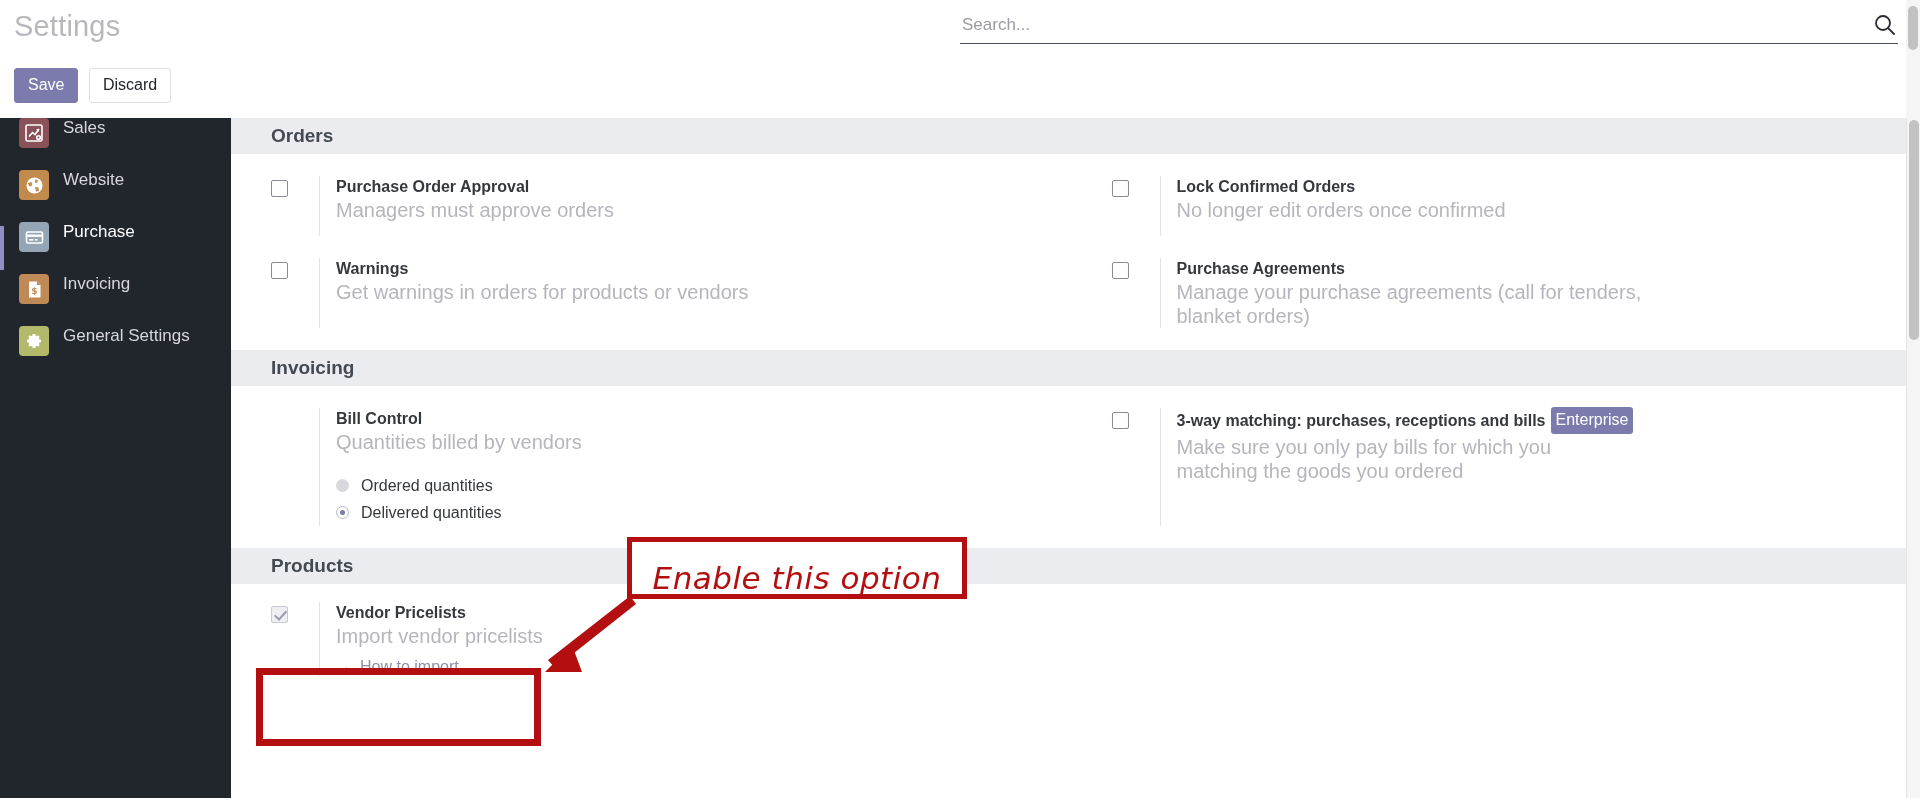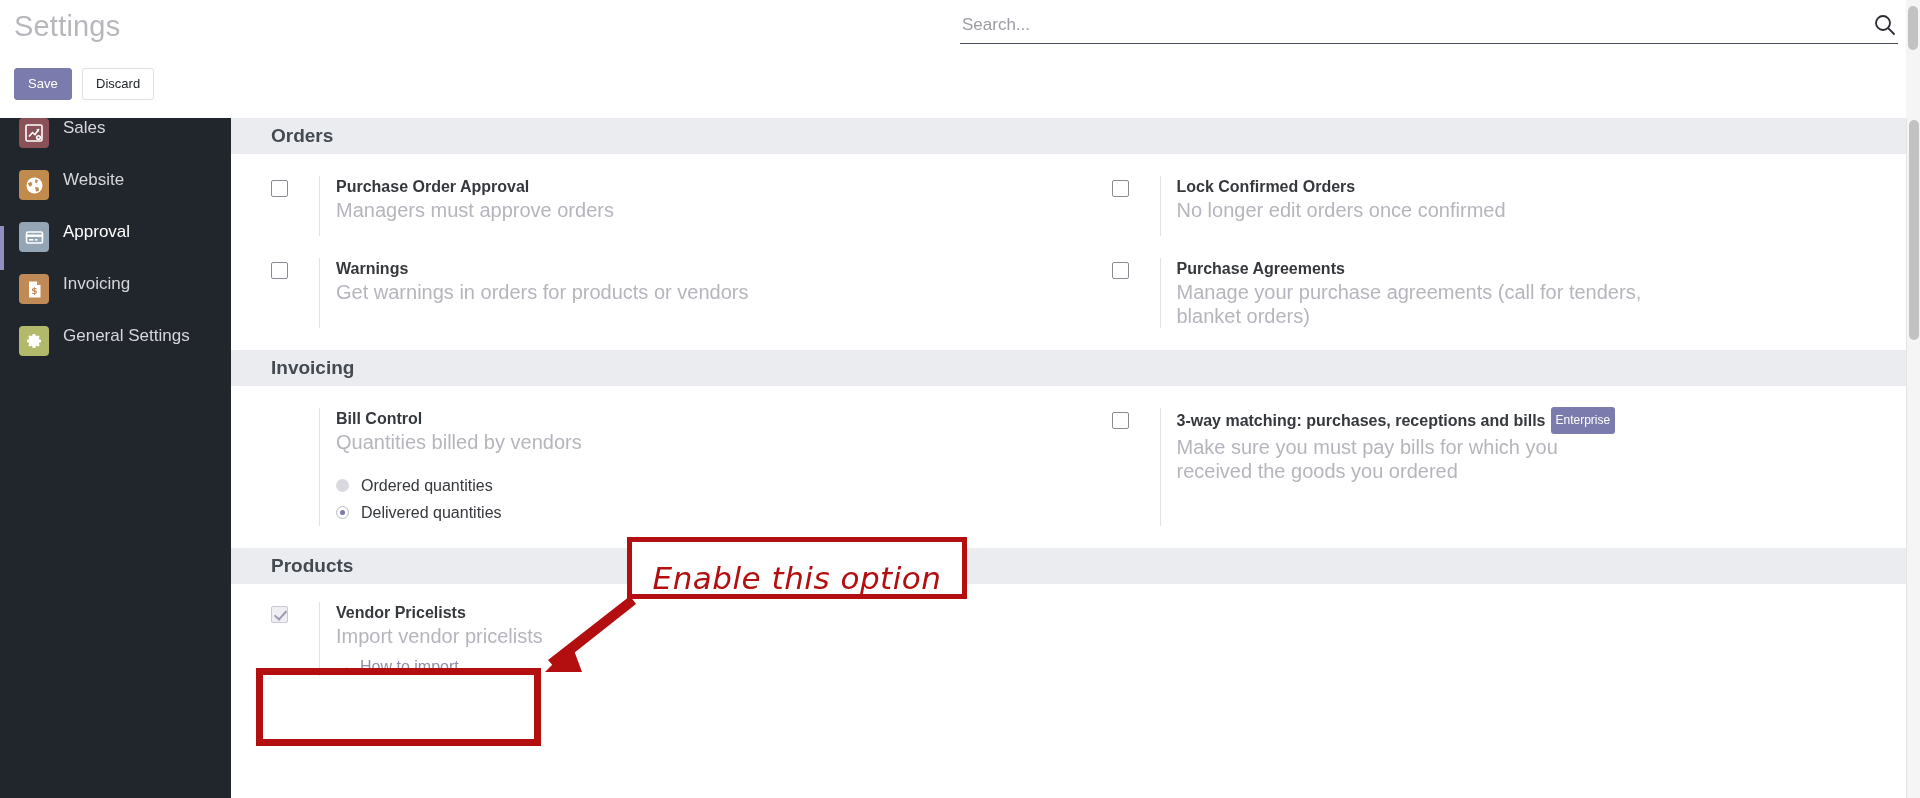--- a/index.html
+++ b/index.html
@@ -38,21 +38,21 @@
     line-height: 36px;
   }
 
   .btn-row {
     position: absolute;
     left: 14px; top: 68px;
   }
 
   .btn {
     display: inline-block;
-    font-size: 13px;
+    font-size: 16px;
     line-height: 1;
     padding: 8px 13px 9px 13px;
     border-radius: 3px;
     cursor: pointer;
     vertical-align: top;
     font-family: "Liberation Sans", sans-serif;
   }
   .btn-save {
     background: #7c7bad;
     color: #ffffff;
@@ -210,21 +210,21 @@
     font-size: 20px;
     color: #b5b5bd;
     line-height: 24px;
     margin-top: 0;
     max-width: 520px;
   }
   .badge-ent {
     display: inline-block;
     background: #7c7bad;
     color: #ffffff;
-    font-size: 12px;
+    font-size: 16px;
     font-weight: normal;
     border-radius: 3px;
     padding: 2px 5px 3px 5px;
     vertical-align: middle;
     margin-left: 5px;
     position: relative;
     top: -1px;
   }
 
   .radio-list { margin-top: 18px; }
@@ -388,21 +388,21 @@
 
     <div class="side-item active">
       <span class="side-icon" style="background:#94a5b5;">
         <svg width="21" height="21" viewBox="0 0 21 21">
           <rect x="2.5" y="5" width="16" height="11" rx="1.5" fill="none" stroke="#ffffff" stroke-width="1.6"></rect>
           <rect x="2.5" y="7.5" width="16" height="2.4" fill="#ffffff"></rect>
           <rect x="5" y="12" width="4.5" height="1.6" fill="#ffffff"></rect>
           <rect x="11" y="12" width="2.5" height="1.6" fill="#ffffff"></rect>
         </svg>
       </span>
-      <span class="side-label">Approval</span>
+      <span class="side-label">Purchase</span>
     </div>
 
     <div class="side-item">
       <span class="side-icon" style="background:#c08a56;">
         <svg width="21" height="21" viewBox="0 0 21 21">
           <path d="M5 2.5 h8 l3.5 3.5 v12.5 h-11.5 z" fill="#ffffff"></path>
           <path d="M13 2.5 v3.5 h3.5 z" fill="#c08a56"></path>
           <text x="10.5" y="15" font-size="9" font-family="DejaVu Sans, sans-serif" font-weight="bold" fill="#c08a56" text-anchor="middle">$</text>
         </svg>
       </span>
@@ -488,21 +488,21 @@
       </div>
 
       <div class="setting-cell">
         <div class="cb-col">
           <span class="cb"></span>
         </div>
         <div class="txt-col">
           <div class="opt-title">
             <span>3-way matching: purchases, receptions and bills</span><span class="badge-ent">Enterprise</span>
           </div>
-          <div class="opt-desc" style="max-width:440px;">Make sure you must pay bills for which you received the goods you ordered</div>
+          <div class="opt-desc" style="max-width:440px;">Make sure you only pay bills for which you matching the goods you ordered</div>
         </div>
       </div>
     </div>
 
     <div class="section-header">Products</div>
     <div class="setting-grid" style="padding-top:18px;">
 
       <div class="setting-cell">
         <div class="cb-col">
           <span class="cb checked"></span>

